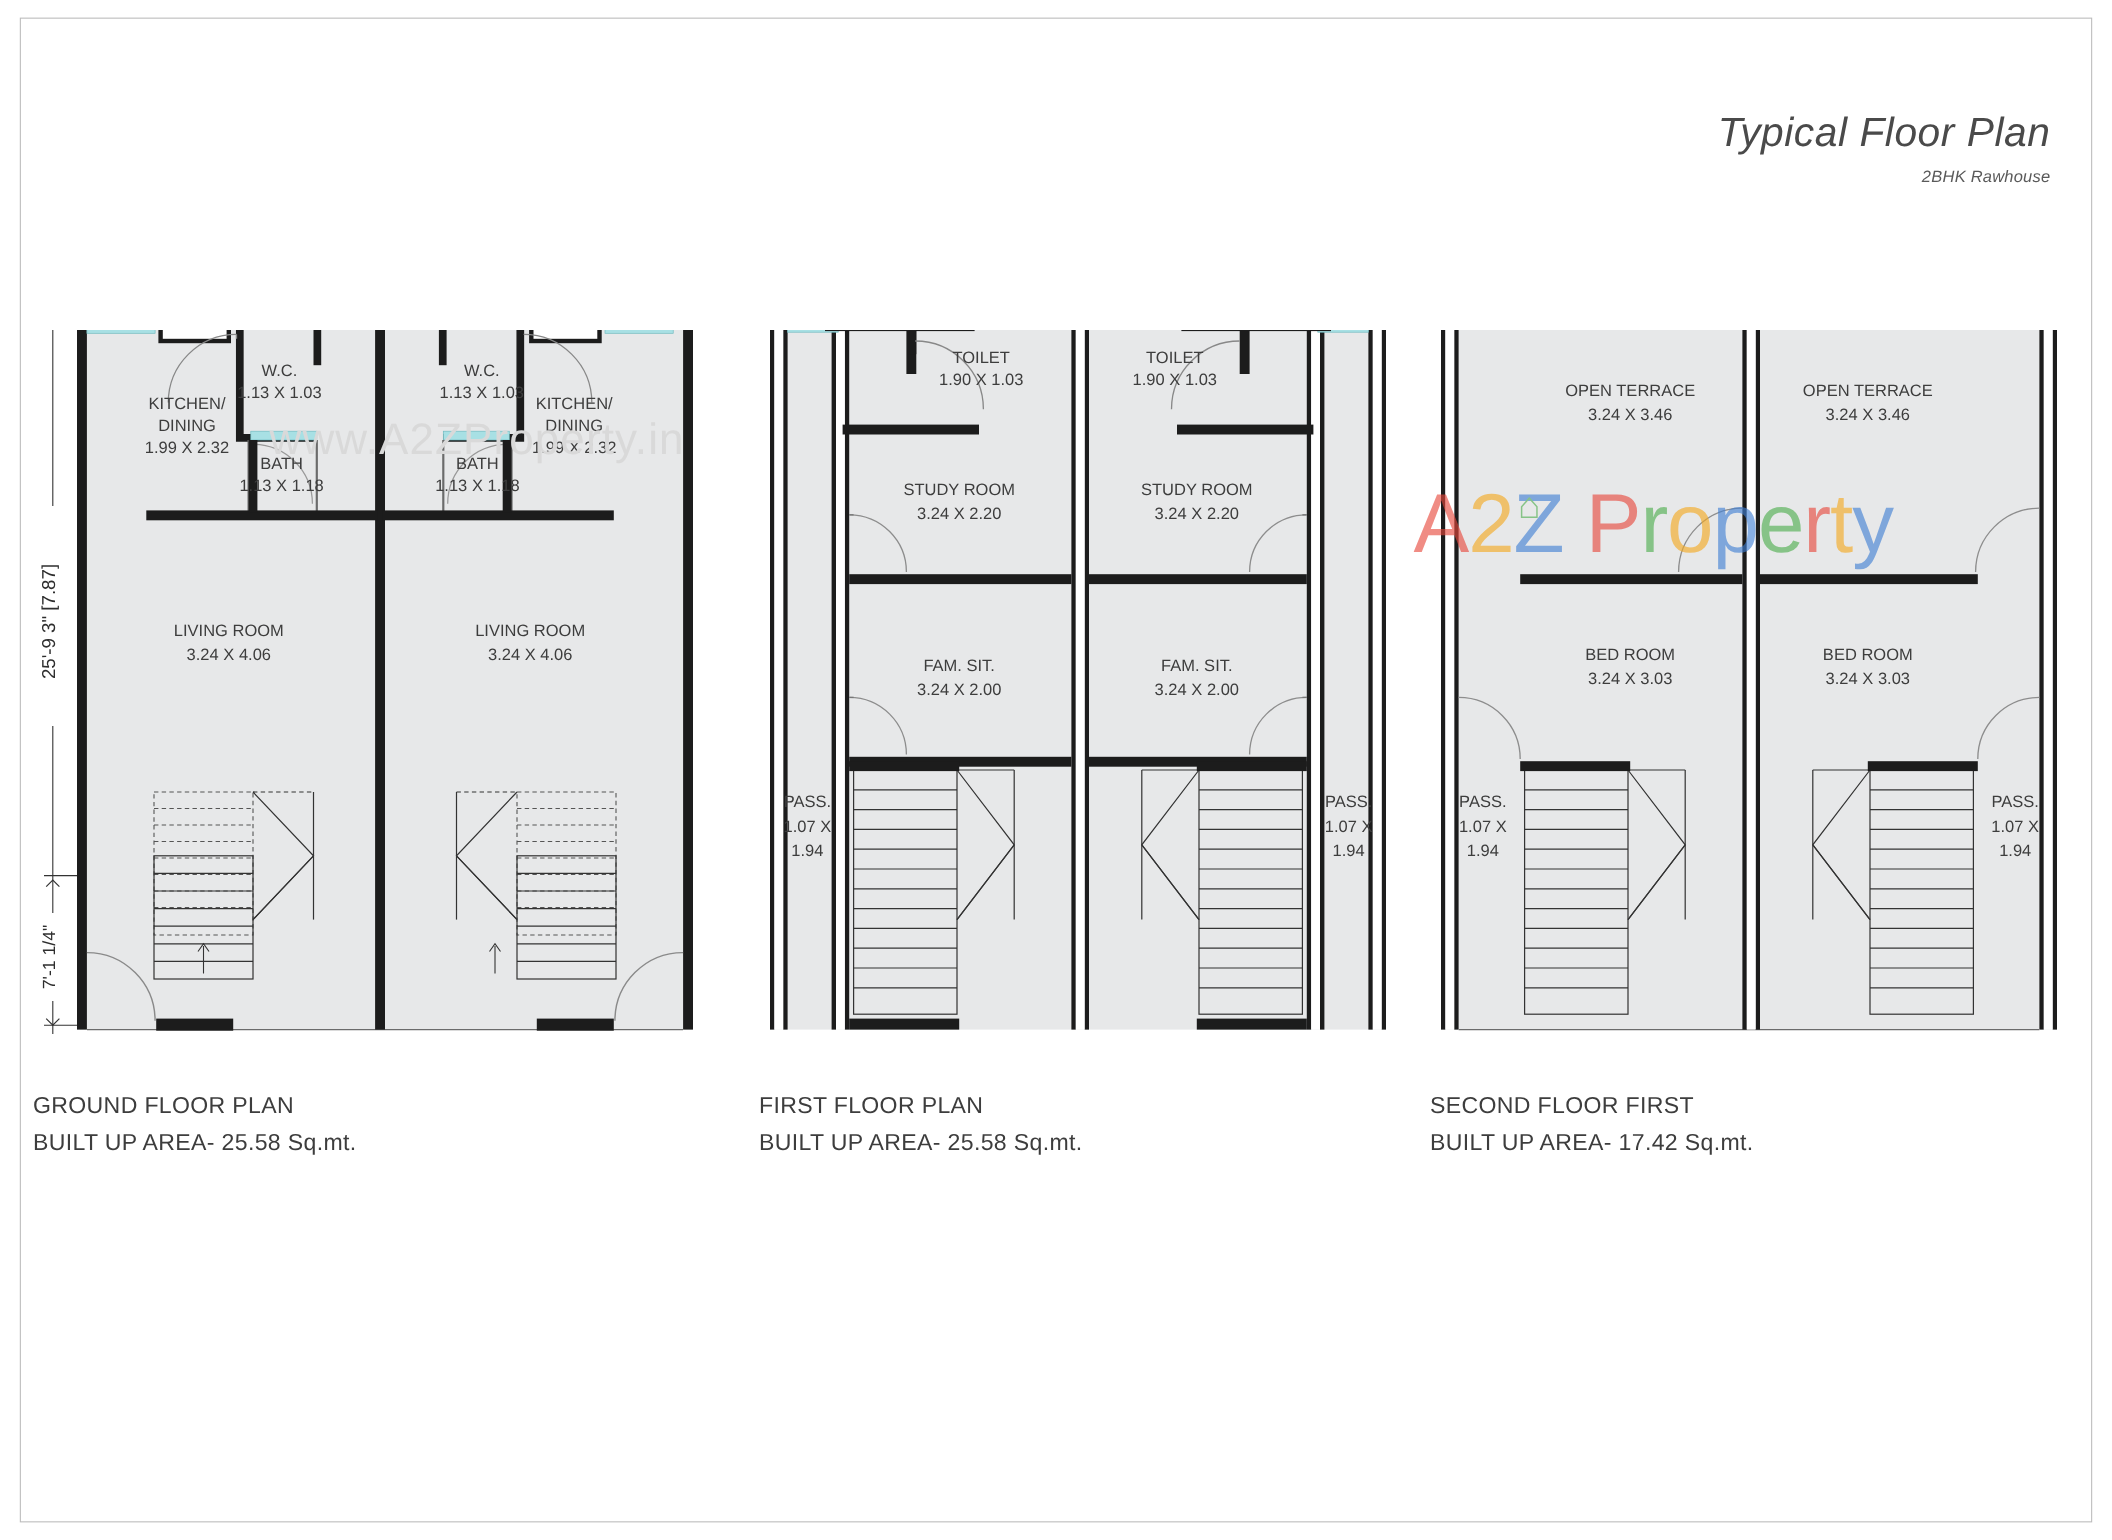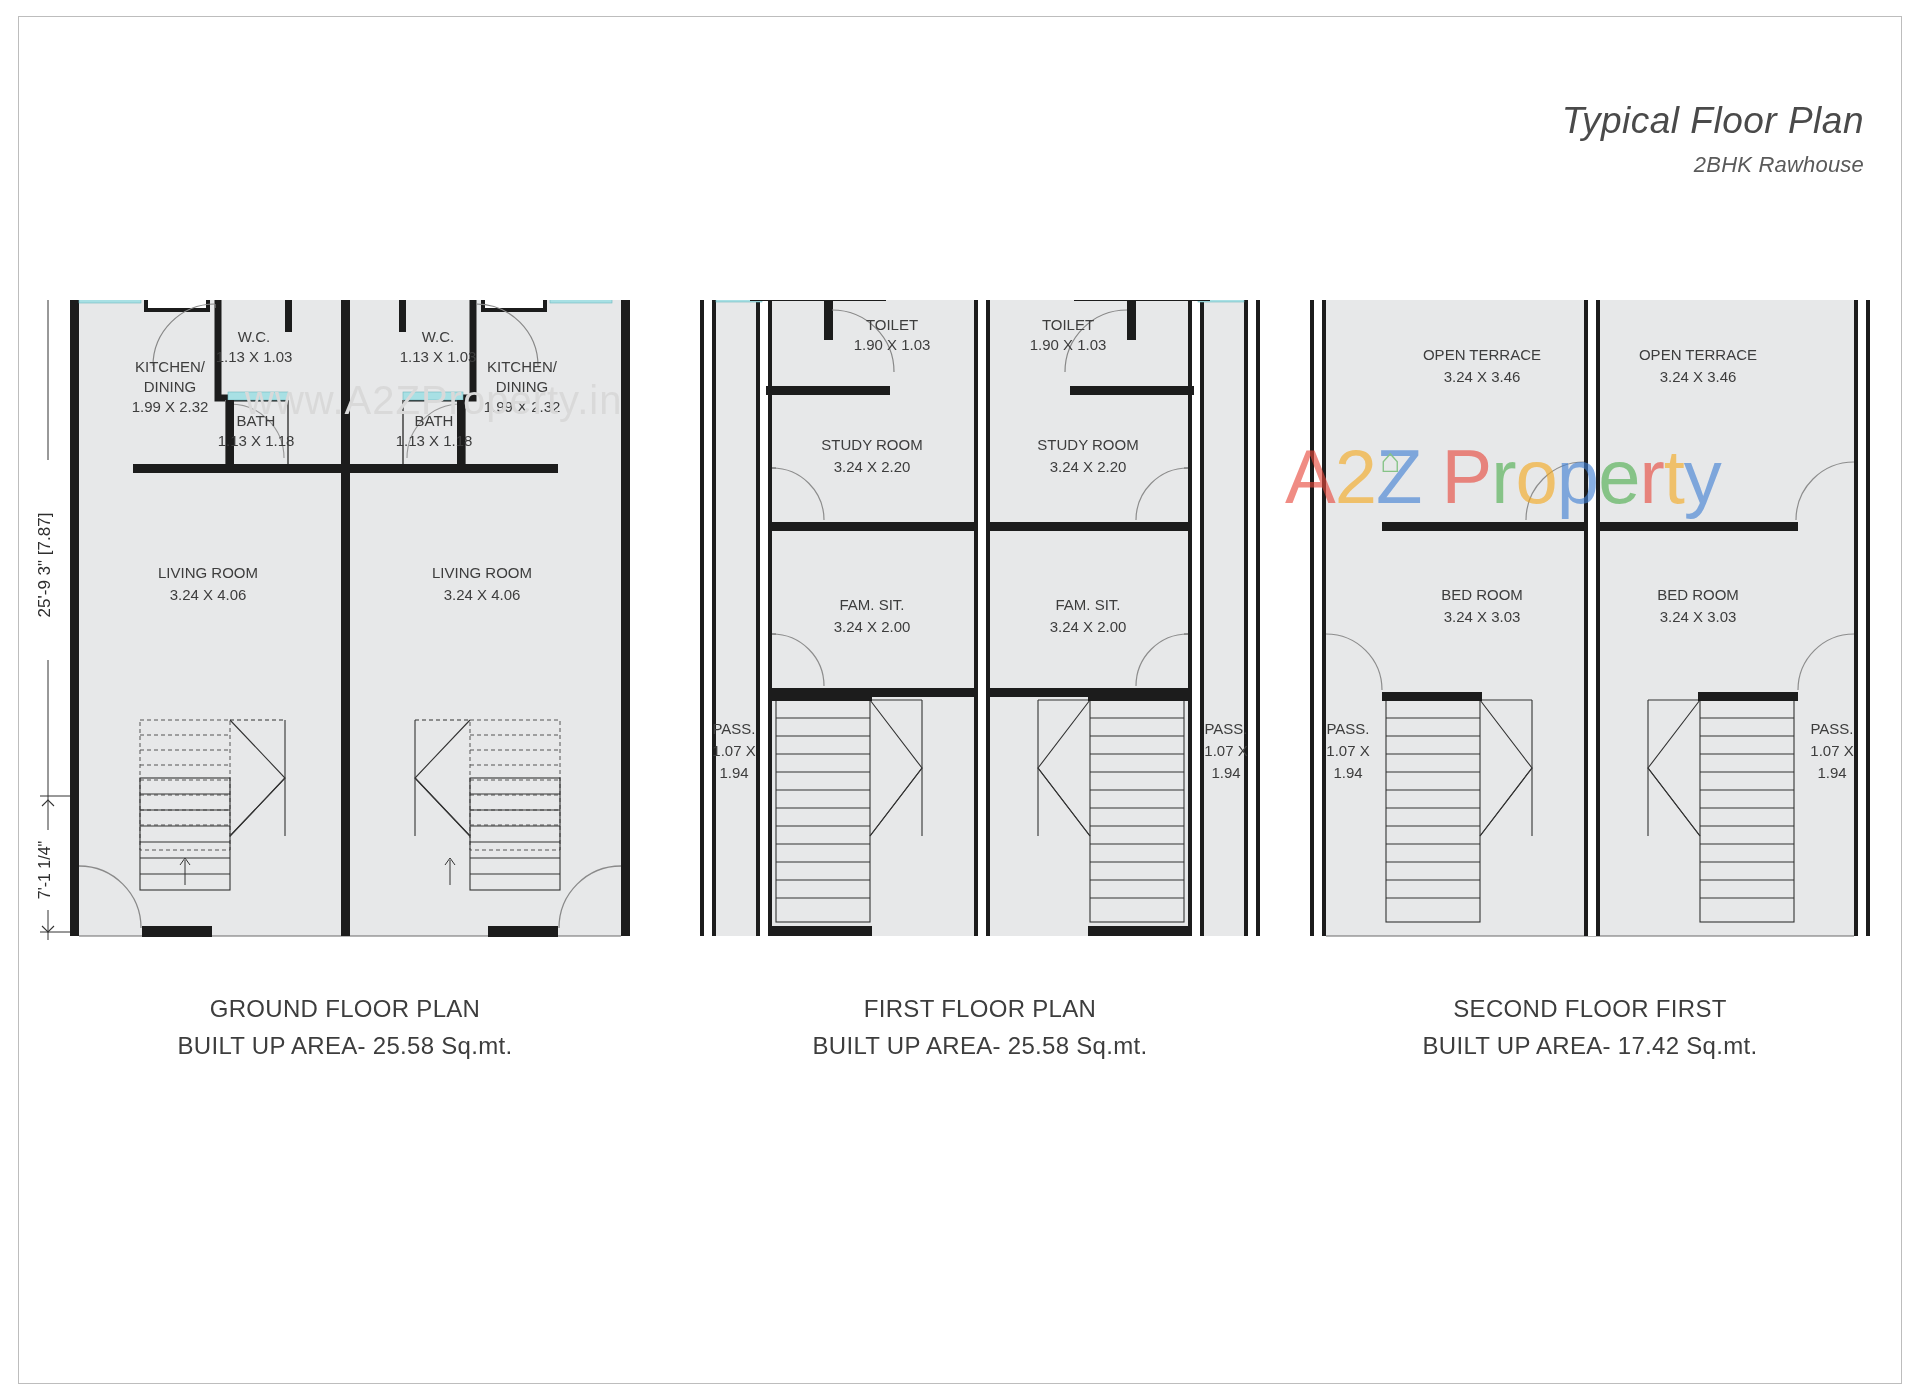--- a/index.html
+++ b/index.html
@@ -18,21 +18,21 @@
     box-sizing:border-box;
   }
 
   
   .title-block{position:absolute;right:56px;top:100px;text-align:right;font-style:italic;}
   .title-main{
     font-size:37px;letter-spacing:.5px;color:#4a4a4a;font-weight:400;
     line-height:1.15;
   }
   .title-sub{
-    font-size:22px;color:#5a5a5a;margin-top:9px;letter-spacing:.2px;
+    font-size:15px;color:#5a5a5a;margin-top:9px;letter-spacing:.2px;
   }
 
   
   .wm-text{
     position:absolute;left:245px;top:378px;
     font-size:40px;letter-spacing:1px;
     color:#d9d9d9;
     white-space:nowrap;
     pointer-events:none;
     z-index:3;
@@ -50,22 +50,22 @@
   .wm-logo .c5{color:#4cae4c;}
   .wm-logo .c6{color:#f4a81d;}
   .wm-logo .c7{color:#3f7fd4;}
   .wm-logo .c8{color:#4cae4c;}
   .wm-logo .roof{position:absolute;left:95px;top:8px;font-size:34px;color:#4cae4c;}
 
   
   .plan{position:absolute;}
   .plan-svg{display:block;}
   .caption{
-    position:absolute;text-align:center;width:100%;
-    font-size:24px;color:#3d3d3d;letter-spacing:.3px;line-height:1.55;
+    position:absolute;width:100%;
+    font-size:21px;color:#3d3d3d;letter-spacing:.3px;line-height:1.55;
   }
   .caption .l2{display:block;}
 
   
 </style>
 </head>
 <body>
 
 <div class="sheet">
 

